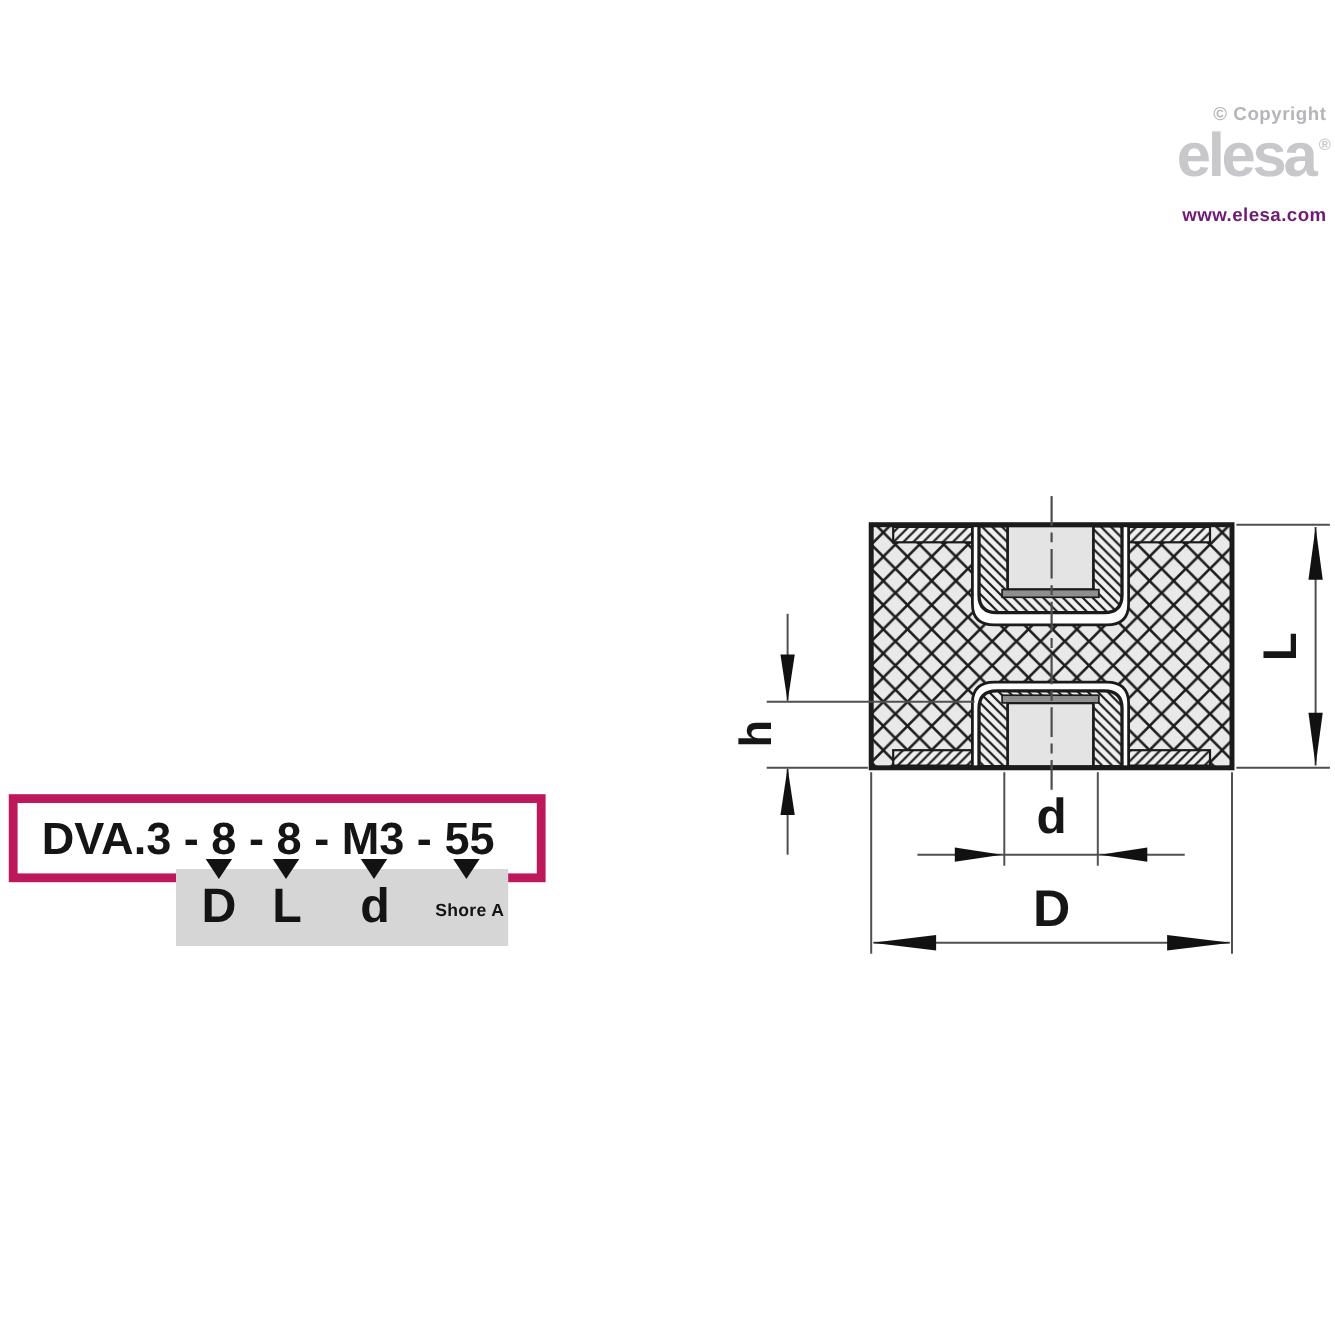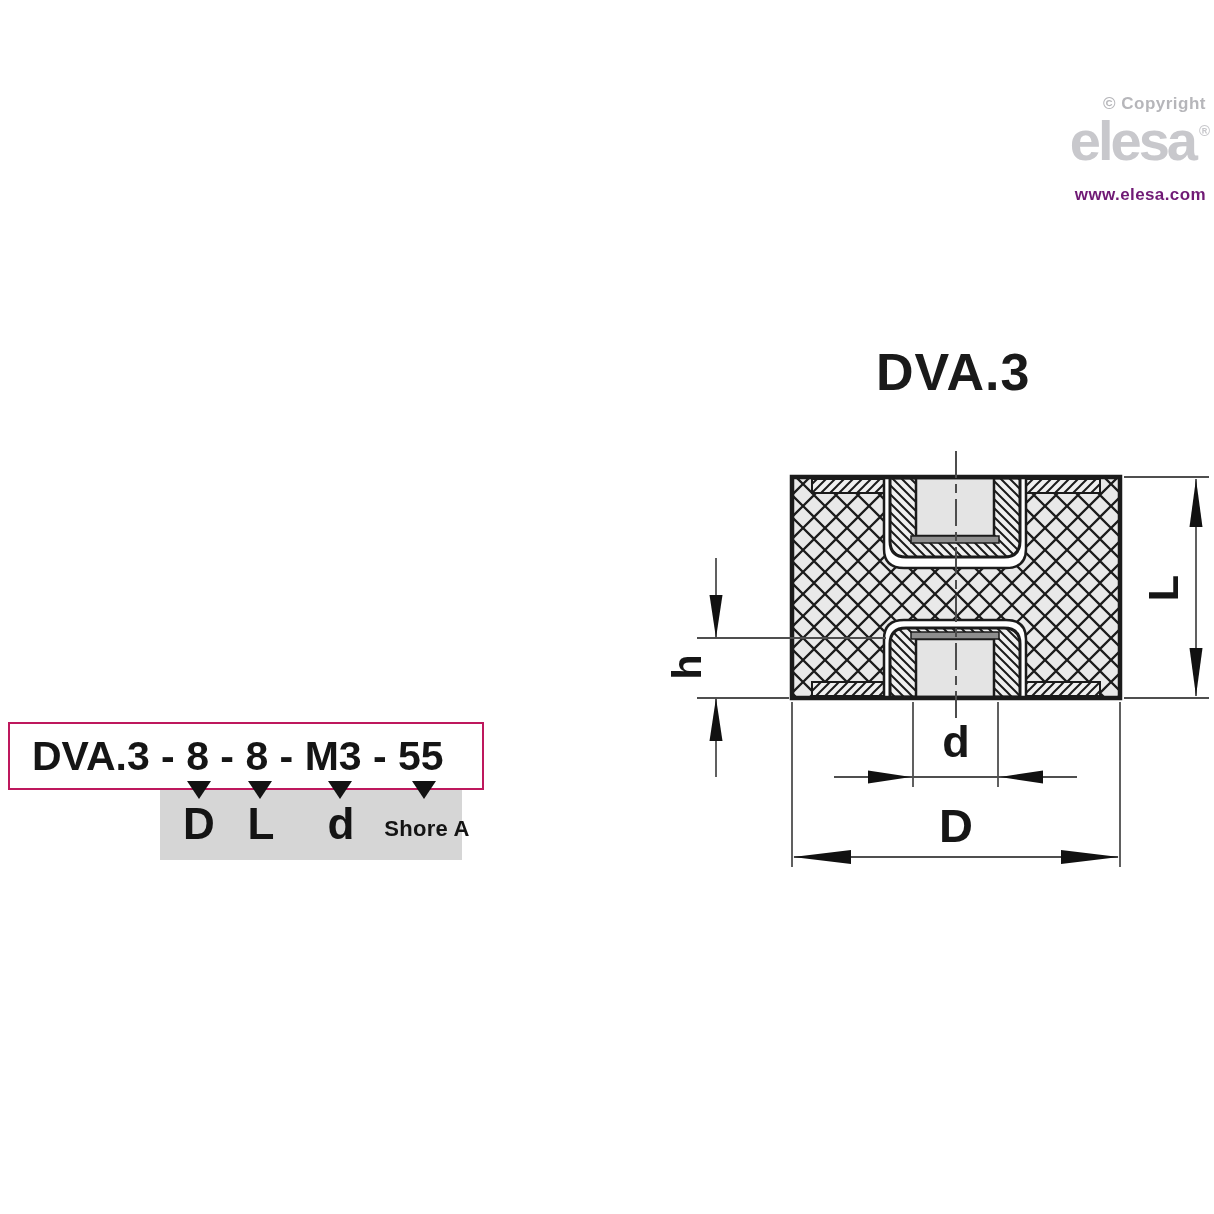--- a/index.html
+++ b/index.html
@@ -16,34 +16,34 @@
   .brand .logo{font-size:56px;font-weight:bold;color:#c8c8cc;letter-spacing:-3px;line-height:48px;margin-top:3px;}
   .brand .logo .reg{font-size:15px;letter-spacing:0;position:relative;top:-24px;left:4px;}
   .brand .website{font-size:17px;font-weight:bold;color:#701a75;letter-spacing:0.4px;margin-top:6px;}
 
   
   .title{position:absolute;left:876px;top:342px;margin:0;font-size:52px;font-weight:bold;letter-spacing:1px;color:#1a1a1a;}
 
   
   .code-box{
     position:absolute;left:8px;top:722px;width:450px;height:64px;
-    background:#ffffff;border:2px solid #be185d;
+    background:#ffffff;border:8px solid #be185d;
     display:flex;align-items:center;padding-left:22px;box-sizing:content-box;
     font-size:41px;font-weight:bold;color:#151515;white-space:pre;
   }
   .legend-box{position:absolute;left:160px;top:790px;width:302px;height:70px;background:#d6d6d6;}
   .larrow{
     position:absolute;top:781px;width:0;height:0;transform:translateX(-50%);
     border-left:12px solid transparent;border-right:12px solid transparent;border-top:18px solid #121212;
   }
   .legend-label{
     position:absolute;top:800px;transform:translateX(-50%);
     font-size:44px;font-weight:bold;color:#141414;line-height:48px;
   }
-  .legend-label.small{font-size:22px;top:814px;line-height:30px;letter-spacing:0.3px;}
+  .legend-label.small{font-size:16px;top:814px;line-height:30px;letter-spacing:0.3px;}
 </style>
 </head>
 <body>
 
 <div class="page">
 
   <svg class="drawing" viewBox="0 0 1214 1214" aria-hidden="true">
     <defs>
       <pattern id="rubber" width="22" height="22" patternUnits="userSpaceOnUse">
         <rect width="22" height="22" fill="#e9e9e9"></rect>
@@ -122,21 +122,20 @@
       <text x="956" y="842" text-anchor="middle" font-size="47" stroke="none">D</text>
     </g>
   </svg>
 
   <div class="brand">
     <div class="copyright">© Copyright</div>
     <div class="logo"><span>elesa</span><span class="reg">®</span></div>
     <div class="website">www.elesa.com</div>
   </div>
 
-  <h1 class="title">DVA.3</h1>
 
   <div class="code-box">
     <span>DVA.3 - 8 - 8 - M3 - 55</span>
   </div>
   <div class="legend-box"></div>
 
   <div class="larrow" style="left:199px"></div>
   <div class="larrow" style="left:260px"></div>
   <div class="larrow" style="left:340px"></div>
   <div class="larrow" style="left:424px"></div>

